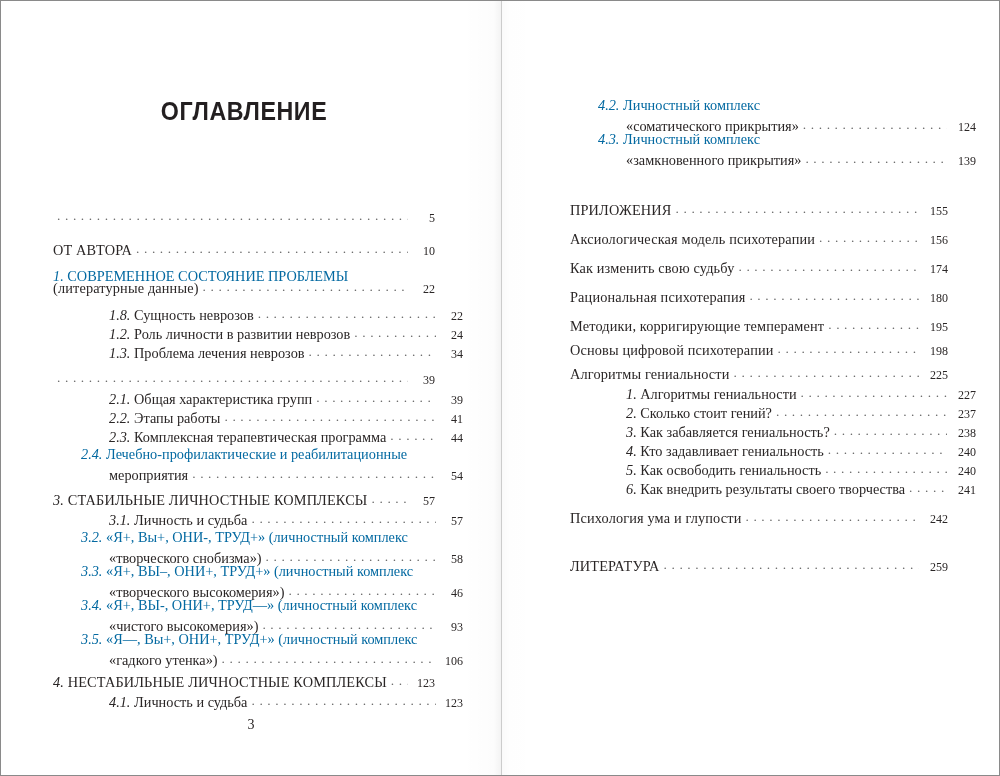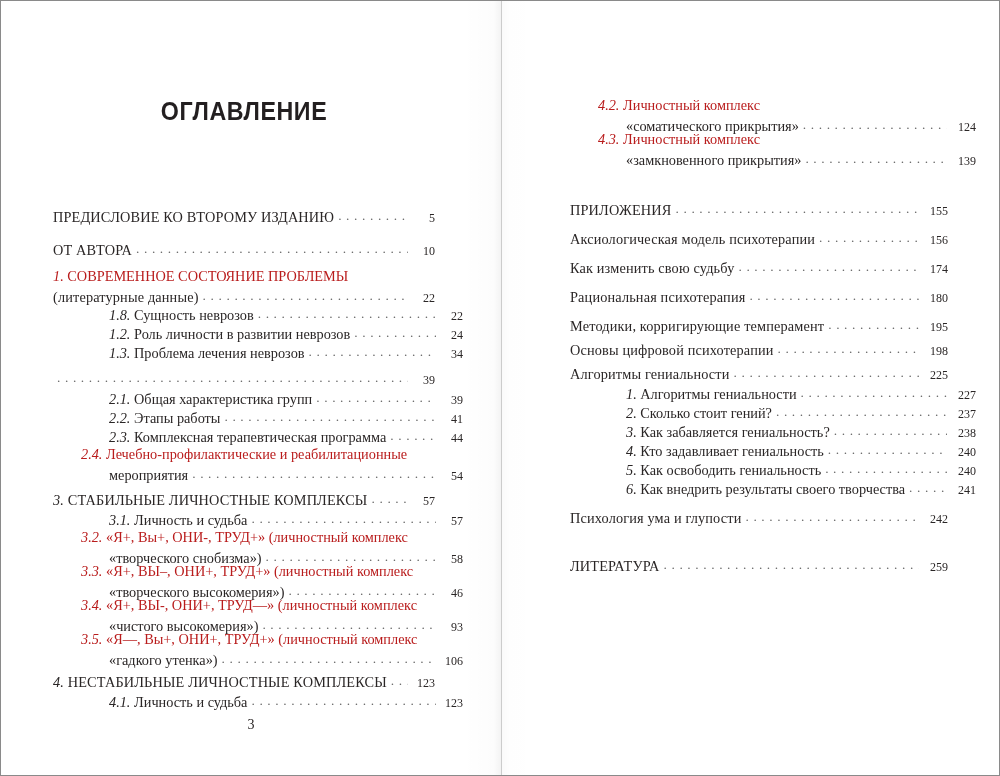--- a/index.html
+++ b/index.html
@@ -120,21 +120,21 @@
   .entry .page-no {
     flex: 0 0 auto;
     text-align: right;
     font-size: 12px;
   }
 
   
   .cont-line {
     font-size: 14.3px;
     line-height: 1.0;
-    color: #b91c1c;
+    color: #0369a1;
     white-space: nowrap;
   }
 
   
   .lvl-major .label {
     text-transform: none;
     font-size: 14.3px;
     letter-spacing: 0.15px;
   }
   .lvl-sub {
@@ -161,36 +161,35 @@
 
 <div id="book-spread">
 
   <div class="page" id="page-left">
 
     <div class="toc-column" id="toc-left-column">
       <div id="toc-title">ОГЛАВЛЕНИЕ</div>
       <div id="left-entries">
           <div class="row" style="top: 207px;">
             <div class="entry lvl-major">
-              <span class="label">ПРЕДИСЛОВИЕ КО ВТОРОМУ ИЗДАНИЮ</span>
               <span class="leader"></span>
               <span class="page-no" style="min-width: 24px;">5</span>
             </div>
           </div>
           <div class="row" style="top: 240px;">
             <div class="entry lvl-major">
               <span class="label">ОТ АВТОРА</span>
               <span class="leader"></span>
               <span class="page-no" style="min-width: 24px;">10</span>
             </div>
           </div>
           <div class="row" style="top: 268px;">
             <div class="cont-line"><span class="num">1. </span>СОВРЕМЕННОЕ СОСТОЯНИЕ ПРОБЛЕМЫ</div>
           </div>
-          <div class="row" style="top: 287px;">
+          <div class="row" style="top: 278px;">
             <div class="entry lvl-major">
               <span class="label">(литературные данные)</span>
               <span class="leader"></span>
               <span class="page-no" style="min-width: 24px;">22</span>
             </div>
           </div>
           <div class="row indent" style="top: 305px;">
             <div class="entry lvl-sub">
               <span class="label"><span class="num">1.8. </span>Сущность неврозов</span>
               <span class="leader"></span>

